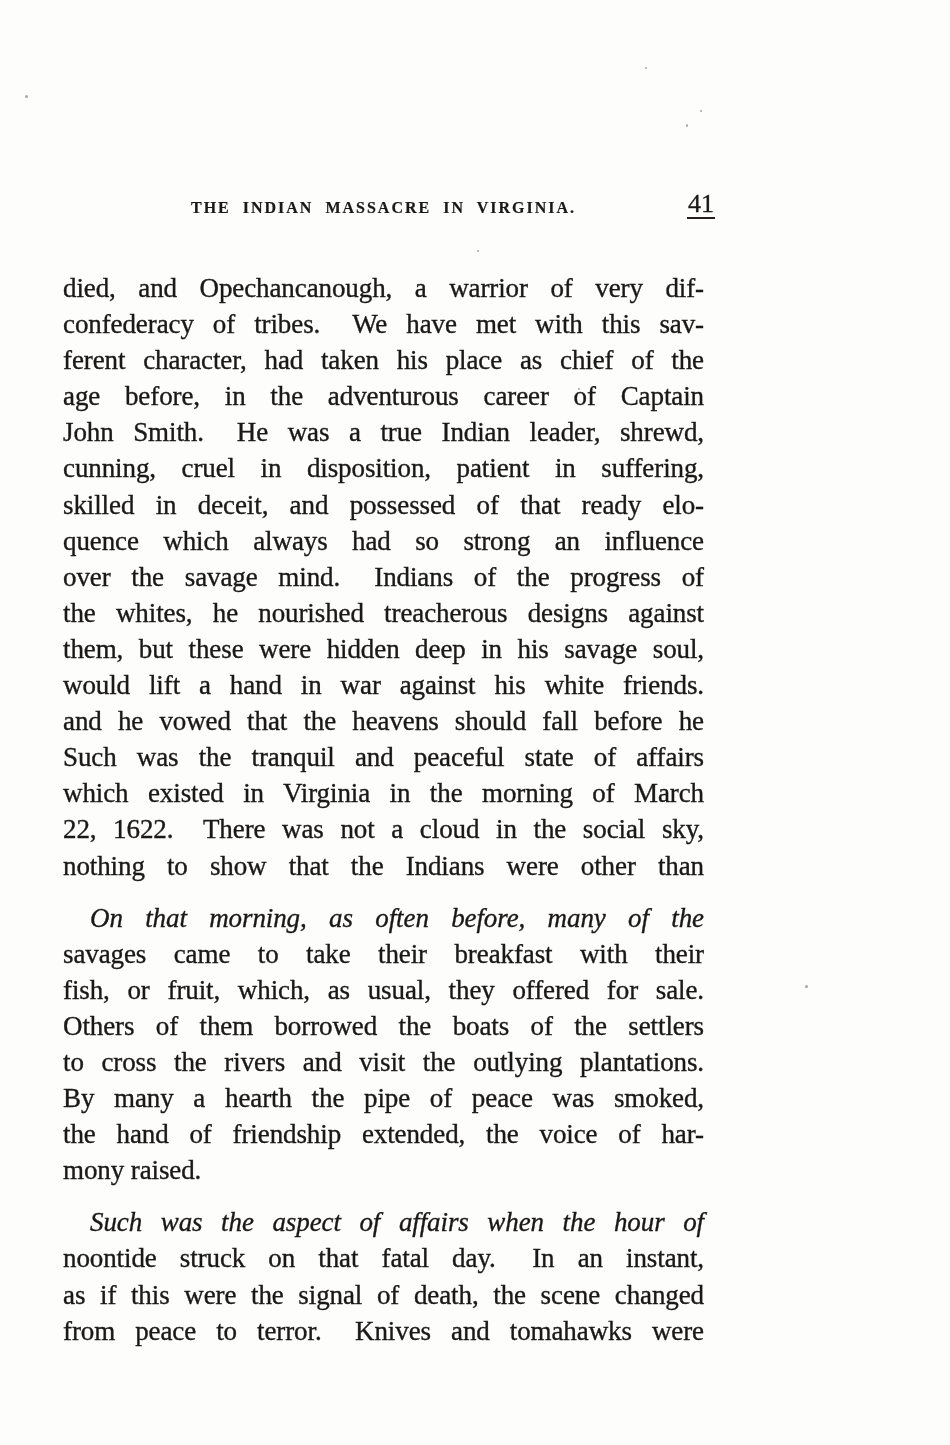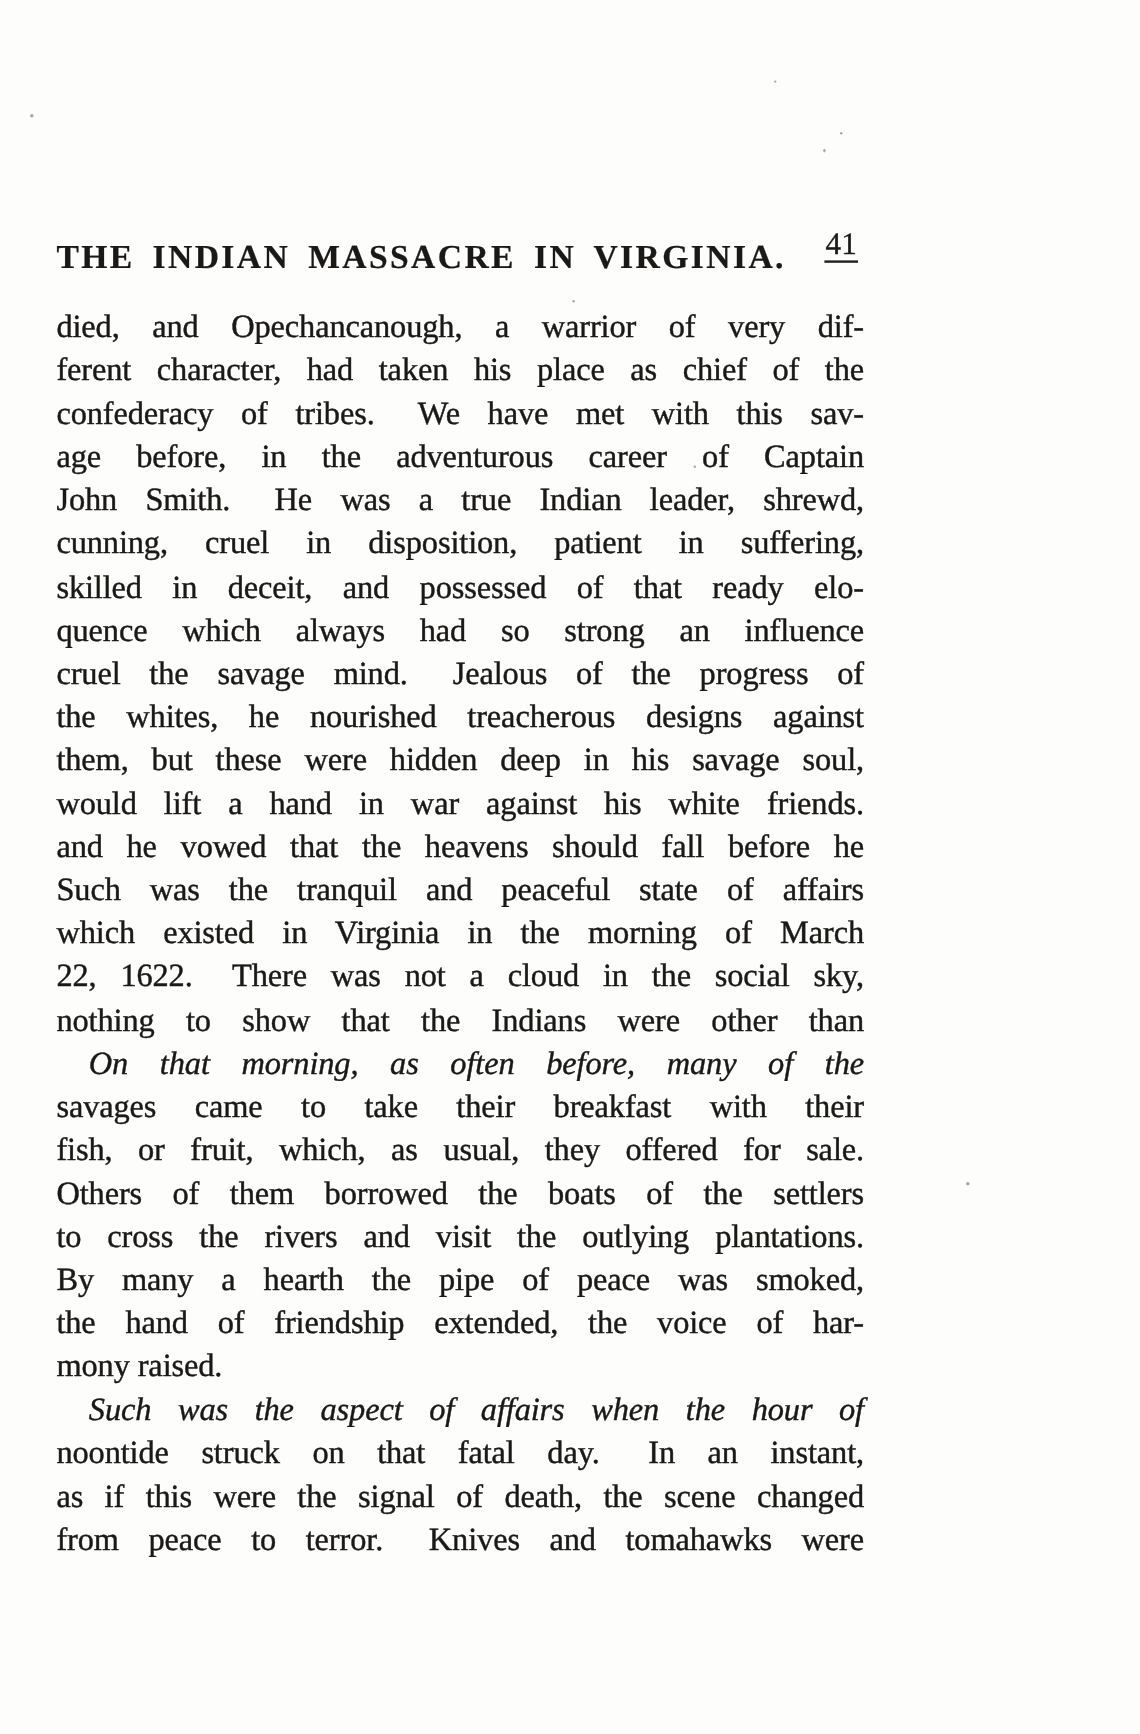--- a/index.html
+++ b/index.html
@@ -12,21 +12,22 @@
     color: #1b1916;
   }
   .page { position: absolute; inset: 0; }
 
   .running-head {
     position: absolute;
     left: 47px; top: 197px; width: 673px; height: 32px;
   }
   .running-title {
     position: absolute; left: 0; right: 0; top: 2px;
-    font-size: 28px; font-weight: bold;
+    text-align: center;
+    font-size: 16px; font-weight: bold;
     letter-spacing: 2px; word-spacing: 6px;
     -webkit-text-stroke: 0.2px #1b1916;
     white-space: nowrap;
   }
   .page-number {
     position: absolute; right: 5px; top: -6px;
     font-size: 26px;
     border-bottom: 2px solid #221f1c;
     padding: 0 1px 0 1px;
     line-height: 1.0;
@@ -34,21 +35,21 @@
   }
 
   .body-text {
     position: absolute;
     left: 47px; top: 254px; width: 673px;
     font-size: 27px;
     line-height: 36.1px;
     letter-spacing: -0.1px;
     -webkit-text-stroke: 0.35px #1b1916;
   }
-  .para { margin: 0; }
+  .para { margin: 16px; }
   .line {
     text-align: justify;
     text-align-last: justify;
     height: 36.1px;
     overflow: visible;
   }
   .line.short { text-align-last: left; }
   .line.indent { text-indent: 27px; font-style: italic; }
 
   .speck {
@@ -64,28 +65,28 @@
 <div class="page">
 
   <div class="running-head">
     <div class="running-title">THE INDIAN MASSACRE IN VIRGINIA.</div>
     <div class="page-number">41</div>
   </div>
 
   <div class="body-text" id="body-text">
       <div class="para">
         <div class="line">died, and Opechancanough, a warrior of very dif-</div>
+        <div class="line">confederacy of tribes.  We have met with this sav-</div>
         <div class="line">ferent character, had taken his place as chief of the</div>
-        <div class="line">confederacy of tribes.  We have met with this sav-</div>
         <div class="line">age before, in the adventurous career of Captain</div>
         <div class="line">John Smith.  He was a true Indian leader, shrewd,</div>
         <div class="line">cunning, cruel in disposition, patient in suffering,</div>
         <div class="line">skilled in deceit, and possessed of that ready elo-</div>
         <div class="line">quence which always had so strong an influence</div>
-        <div class="line">cruel the savage mind.  Jealous of the progress of</div>
+        <div class="line">over the savage mind.  Indians of the progress of</div>
         <div class="line">the whites, he nourished treacherous designs against</div>
         <div class="line">them, but these were hidden deep in his savage soul,</div>
         <div class="line">would lift a hand in war against his white friends.</div>
         <div class="line">and he vowed that the heavens should fall before he</div>
         <div class="line">Such was the tranquil and peaceful state of affairs</div>
         <div class="line">which existed in Virginia in the morning of March</div>
         <div class="line">22, 1622.  There was not a cloud in the social sky,</div>
         <div class="line">nothing to show that the Indians were other than</div>
       </div>
       <div class="para">

